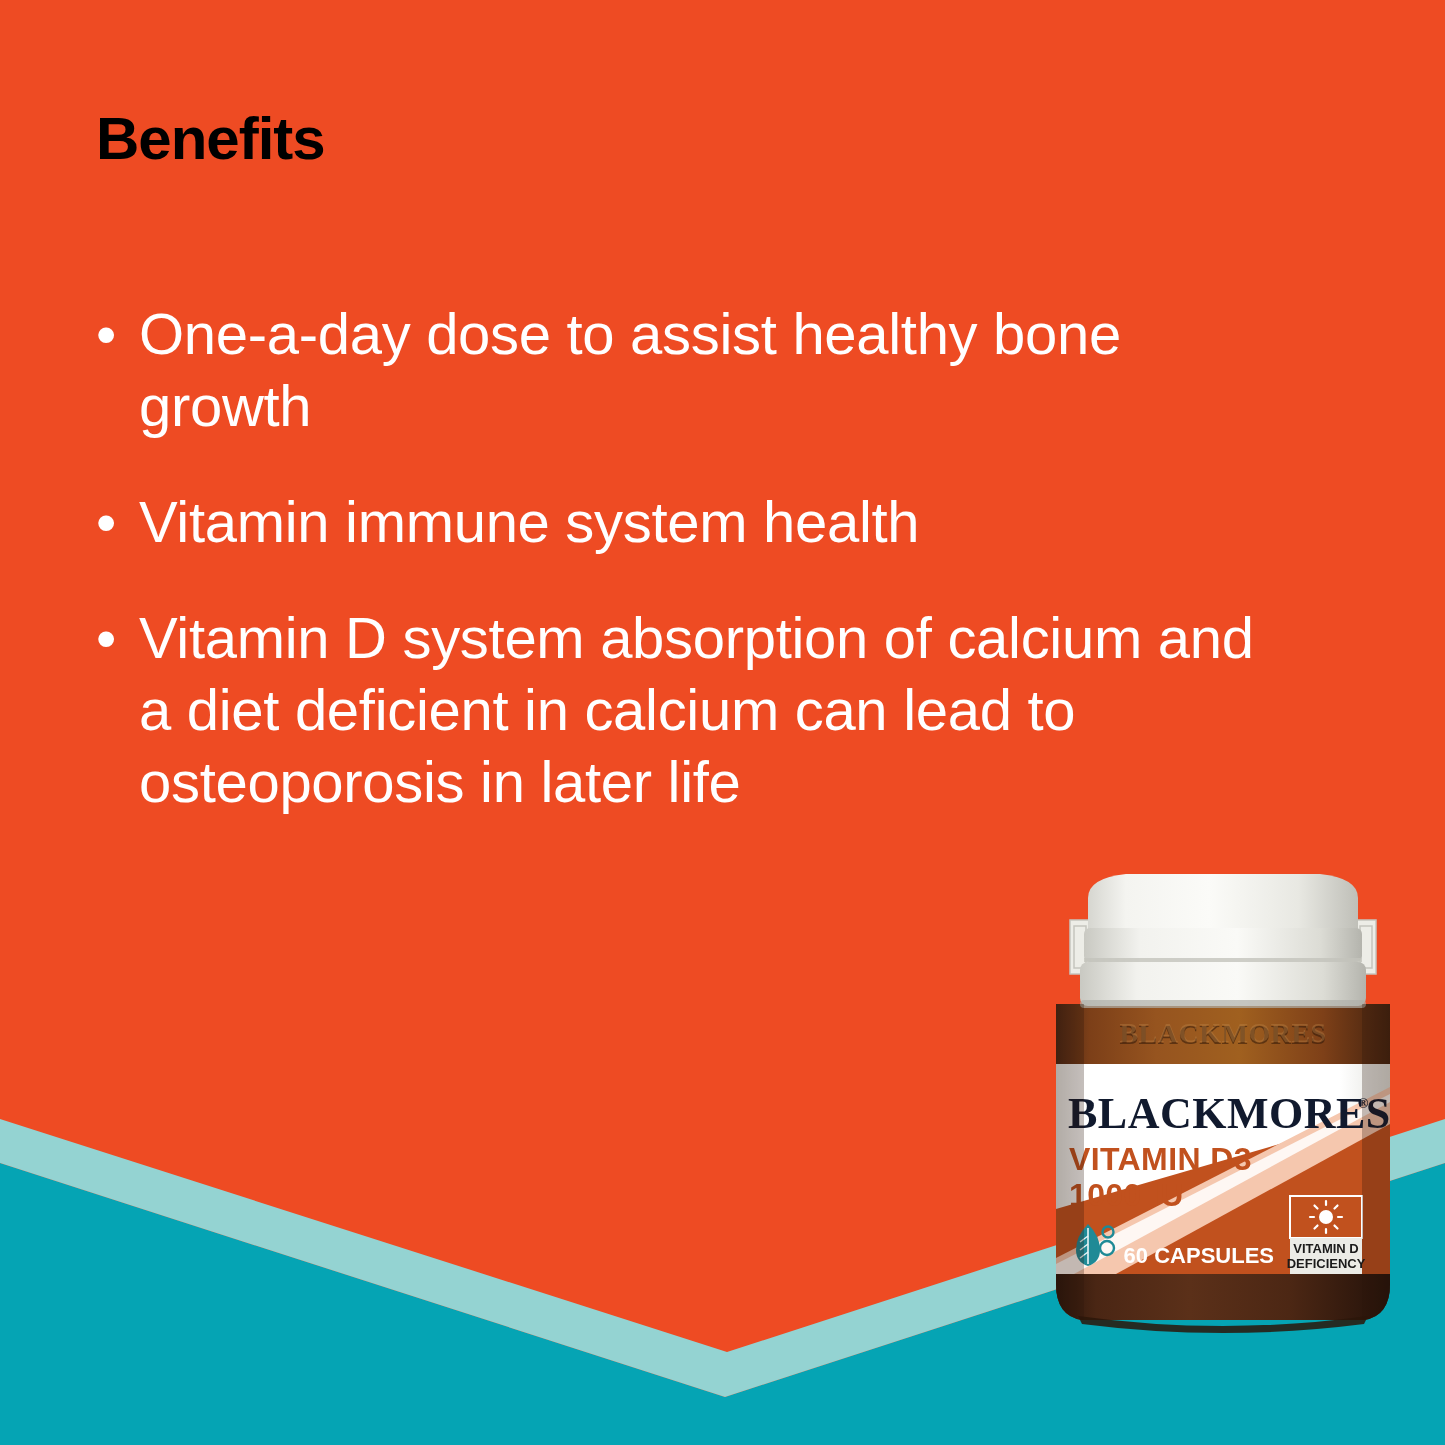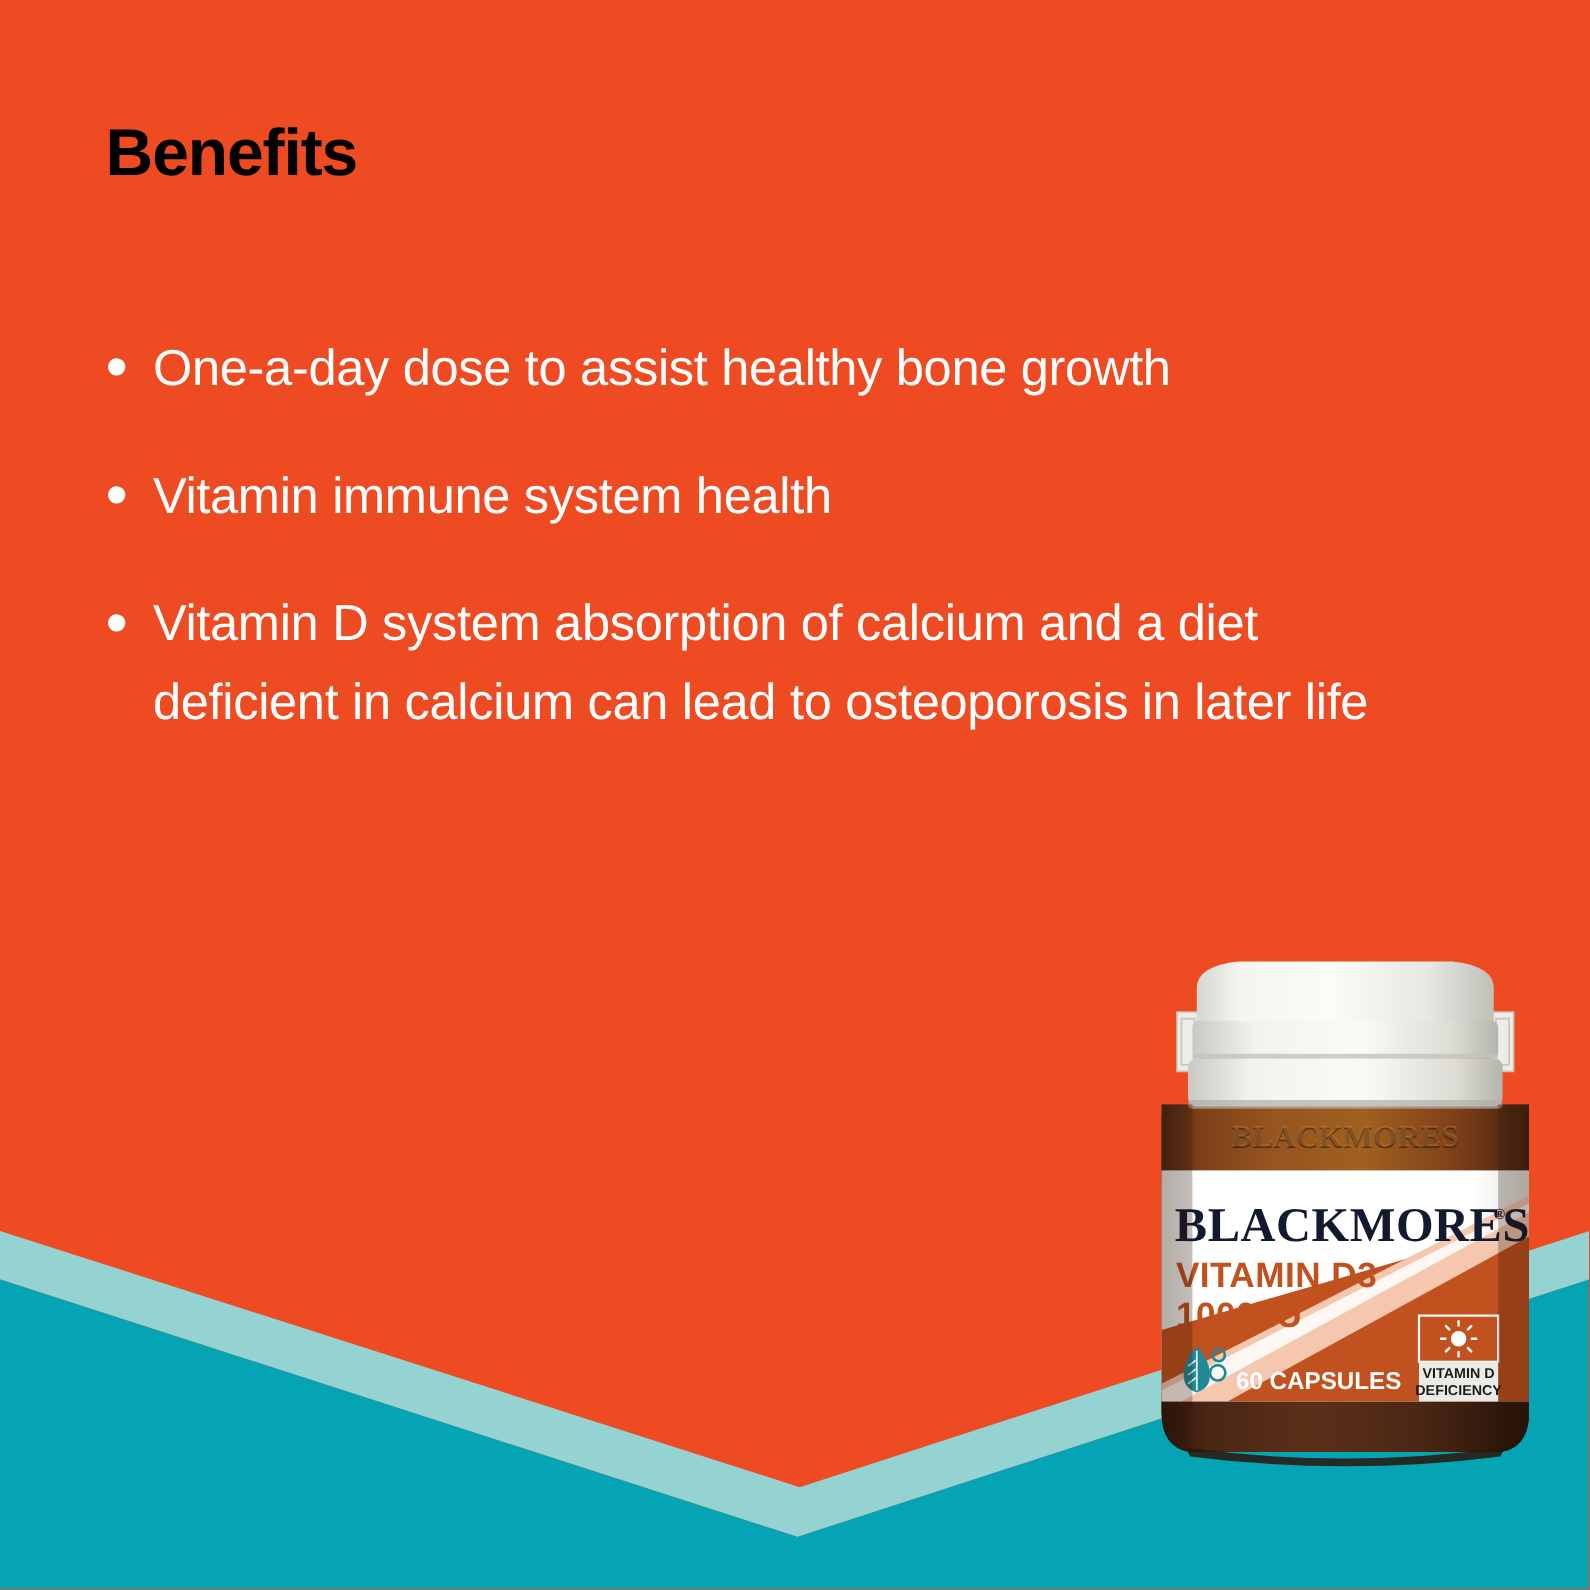--- a/index.html
+++ b/index.html
@@ -46,21 +46,21 @@
   .bullet-dot{
     flex:0 0 auto;
     width:43px;
     font-size:58px;
     line-height:72px;
     color:#ffffff;
     text-align:left;
   }
   .bullet-text{
     flex:1 1 auto;
-    font-size:46px;
+    font-size:58px;
     line-height:72px;
     color:#ffffff;
     font-weight:400;
     letter-spacing:-0.3px;
   }
 
   
   #bottle{
     position:absolute;
     left:1028px; top:854px;

